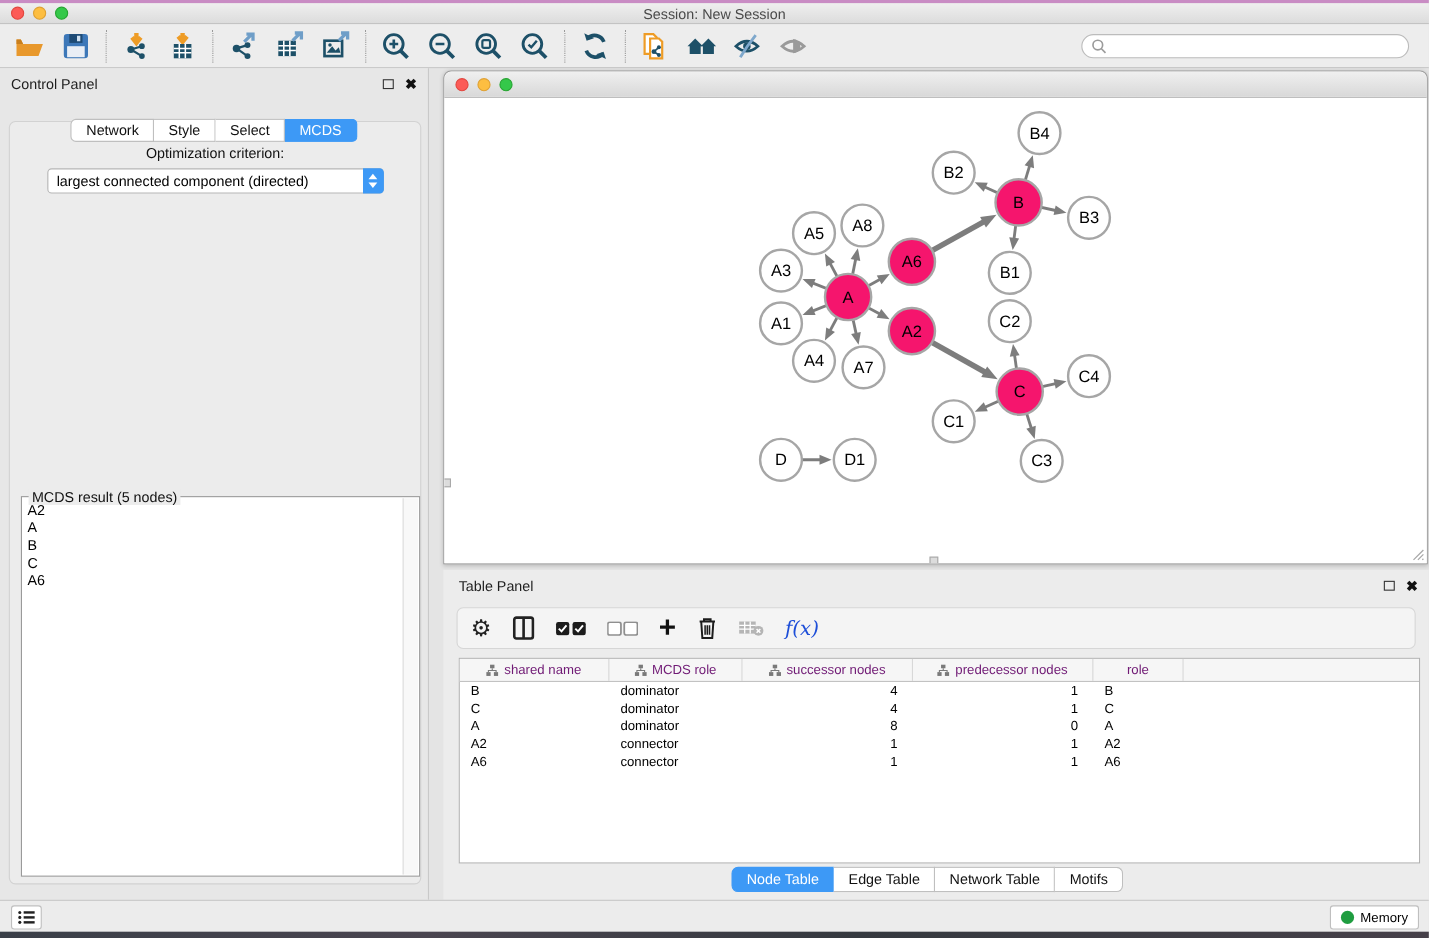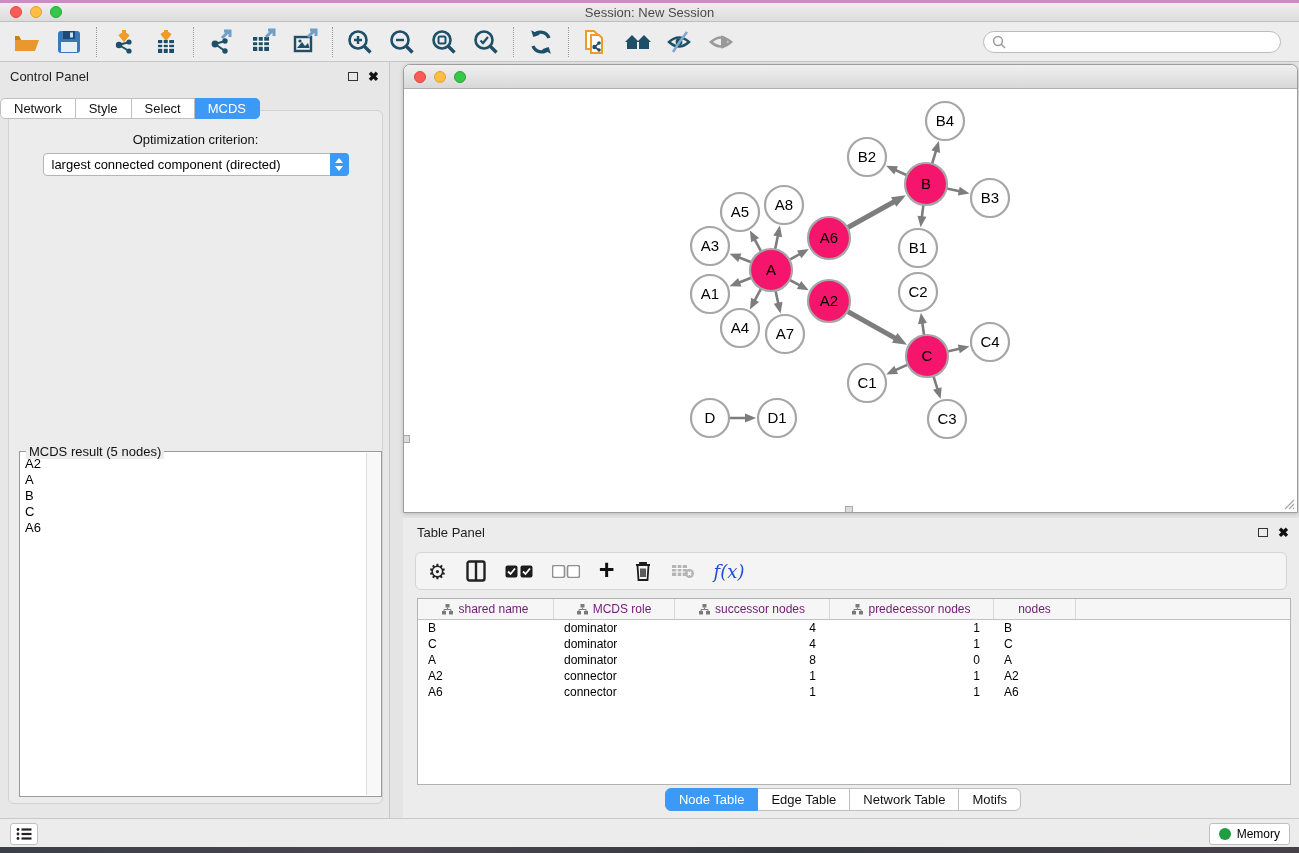--- a/index.html
+++ b/index.html
@@ -30,21 +30,21 @@
   #search-wrap svg { flex:0 0 auto; }
   #search-input { border:none; outline:none; background:transparent; font-size:12px; width:100%; margin-left:5px; }
 
   
   #control-panel { left:0; top:62px; width:390px; height:756px; background:#e7e7e7; border-right:1px solid #c9c9c9; }
   .panel-head { height:28px; display:flex; align-items:center; padding:0 10px; }
   .panel-title { font-size:13px; color:#1e1e1e; }
   .panel-head .spacer { flex:1; }
   .float-ico { width:10px; height:9px; border:1.5px solid #333; margin-right:10px; }
   .close-ico { font-size:13px; font-weight:bold; color:#111; line-height:1; }
-  #cp-tabs { display:flex; justify-content:flex-start; margin-top:8px; position:relative; z-index:2; }
+  #cp-tabs { display:flex; justify-content:center; margin-top:18px; position:relative; z-index:2; }
   .seg { font-size:13px; height:21px; padding:0 13px; display:flex; align-items:center; background:#fff;
     border:1px solid #bfbfbf; border-left:none; color:#111; }
   .seg:first-child { border-left:1px solid #bfbfbf; border-radius:5px 0 0 5px; }
   .seg:last-child { border-radius:0 5px 5px 0; }
   .seg.active { background:#3d99f6; border-color:#3d99f6; color:#fff; }
   #cp-content { position:absolute; left:8px; top:48px; width:375px; height:694px;
     background:#ececec; border:1px solid #d2d2d2; border-radius:6px; }
   #opt-label { text-align:center; margin-top:21px; font-size:13px; color:#111; }
   #dropdown { margin:6px auto 0; width:306px; height:23px; background:#fff; border:1px solid #b5b5b5;
     border-radius:4px; display:flex; align-items:center; position:relative; }
@@ -476,21 +476,21 @@
         <div class="th" style="width: 164px;">
           <svg width="11" height="11" viewBox="0 0 11 11">
             <rect x="3.5" y="0" width="4" height="3.5" fill="#7a7a7a"></rect>
             <path d="M5.5 3.5 L5.5 5.5 M2 7 L2 5.5 L9 5.5 L9 7" stroke="#7a7a7a" stroke-width="1" fill="none"></path>
             <rect x="0" y="7" width="4" height="3.5" fill="#7a7a7a"></rect>
             <rect x="7" y="7" width="4" height="3.5" fill="#7a7a7a"></rect>
           </svg>
           <span>predecessor nodes</span>
         </div>
         <div class="th" style="width: 82px;">
-          <span>nodes</span>
+          <span>role</span>
         </div>
       </div>
     <div id="tp-body">
         <div class="tr">
           <div class="td" style="width: 136px; text-align: left; padding: 0px 0px 0px 10px;">B</div>
           <div class="td" style="width: 121px; text-align: left; padding: 0px 0px 0px 10px;">dominator</div>
           <div class="td" style="width: 155px; text-align: right; padding: 0px 14px 0px 0px;">4</div>
           <div class="td" style="width: 164px; text-align: right; padding: 0px 14px 0px 0px;">1</div>
           <div class="td" style="width: 82px; text-align: left; padding: 0px 0px 0px 10px;">B</div>
         </div>

